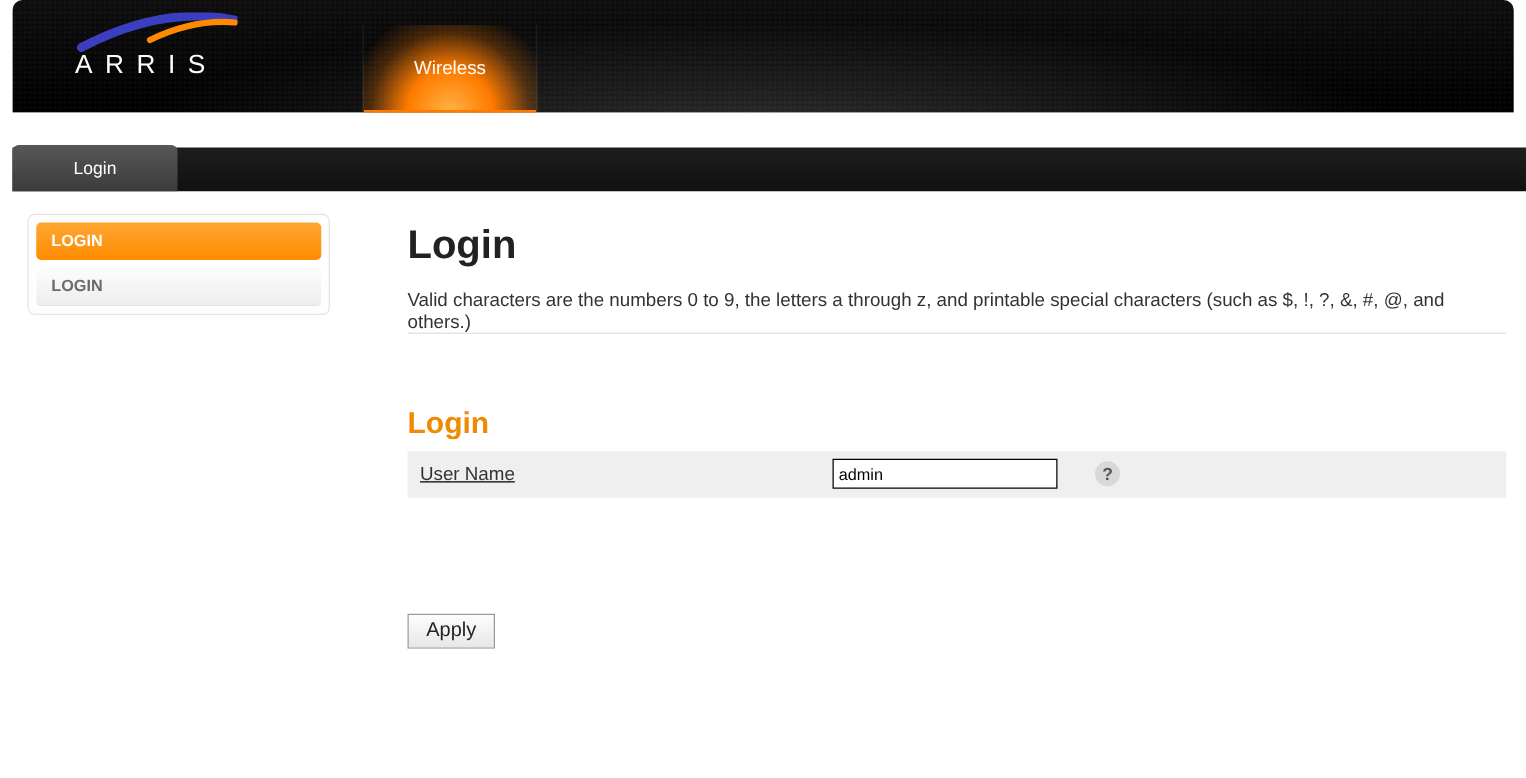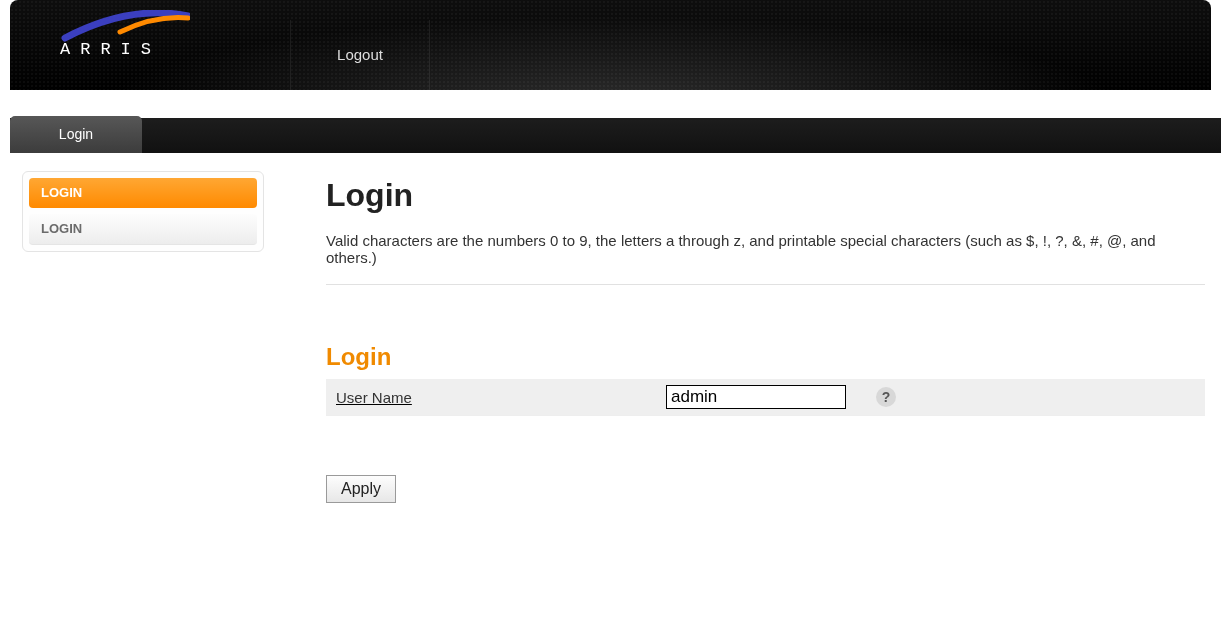--- a/index.html
+++ b/index.html
@@ -30,23 +30,23 @@
   }
   .logo {
     position: absolute;
     left: 50px;
     top: 10px;
     width: 150px;
     color: #fff;
   }
   .logo-mark svg { display:block; }
   .logo-text {
-    font-family: Liberation Mono, monospace;
+    font-family: Liberation Sans, sans-serif;
     letter-spacing: 10px;
-    font-size: 17px;
+    font-size: 21px;
     color: #fff;
     margin-top: -4px;
     white-space: nowrap;
   }
   .topnav {
     position: absolute;
     left: 280px;
     top: 20px;
     bottom: 0;
     display: flex;
@@ -127,21 +127,20 @@
   h1.page-title {
     font-size: 32px;
     font-weight: bold;
     margin: 6px 0 18px 0;
     color: #222;
   }
   .desc {
     color: #333;
     font-size: 15px;
     border-bottom: 1px solid #e1e1e1;
-    padding-bottom: 18px;
   }
   h2.section {
     color: #f08a00;
     font-size: 24px;
     font-weight: bold;
     margin: 58px 0 8px 0;
   }
   table.form {
     width: 100%;
     border-collapse: collapse;
@@ -154,40 +153,40 @@
     font-size: 15px;
     color: #333;
     vertical-align: middle;
     height: 24px;
   }
   td.lbl { width: 310px; }
   td.inp { width: 190px; }
   input.field {
     width: 170px;
     height: 22px;
-    font-size: 17px;
+    font-size: 13px;
     padding: 0 4px;
     border: 1px solid #000;
     background: #fff;
     font-family: Arial, sans-serif;
   }
   .help {
     display: inline-block;
     width: 20px;
     height: 20px;
     border-radius: 10px;
     background: #d8d8d8;
     color: #555;
     font-weight: bold;
     text-align: center;
     line-height: 20px;
     font-size: 14px;
     cursor: pointer;
   }
-  .apply-row { margin-top: 59px; }
+  .apply-row { margin-top: 93px; }
   button.apply {
     font-size: 16px;
     padding: 4px 14px;
     background: linear-gradient(to bottom, #fdfdfd, #e7e7e7);
     border: 1px solid #9a9a9a;
     cursor: pointer;
     color: #222;
   }
 </style>
 </head>
@@ -197,21 +196,21 @@
   <div class="logo">
     <div class="logo-mark">
       <svg width="130" height="34" viewBox="0 0 130 34">
         <path d="M5 28 Q70 -6 128 6" stroke="#3b3fbf" stroke-width="7" fill="none" stroke-linecap="round"></path>
         <path d="M60 22 Q95 5 128 8" stroke="#ff8a00" stroke-width="5" fill="none" stroke-linecap="round"></path>
       </svg>
     </div>
     <div class="logo-text">ARRIS</div>
   </div>
   <div class="topnav">
-    <div class="tab">Logout</div>
+    <div class="tab active">Wireless</div>
   </div>
 </div>
 
 <div class="blackbar">
   <div class="subtab">Login</div>
 </div>
 
 <div class="content">
   <div class="sidebar">
     <div class="side-item active">LOGIN</div>

